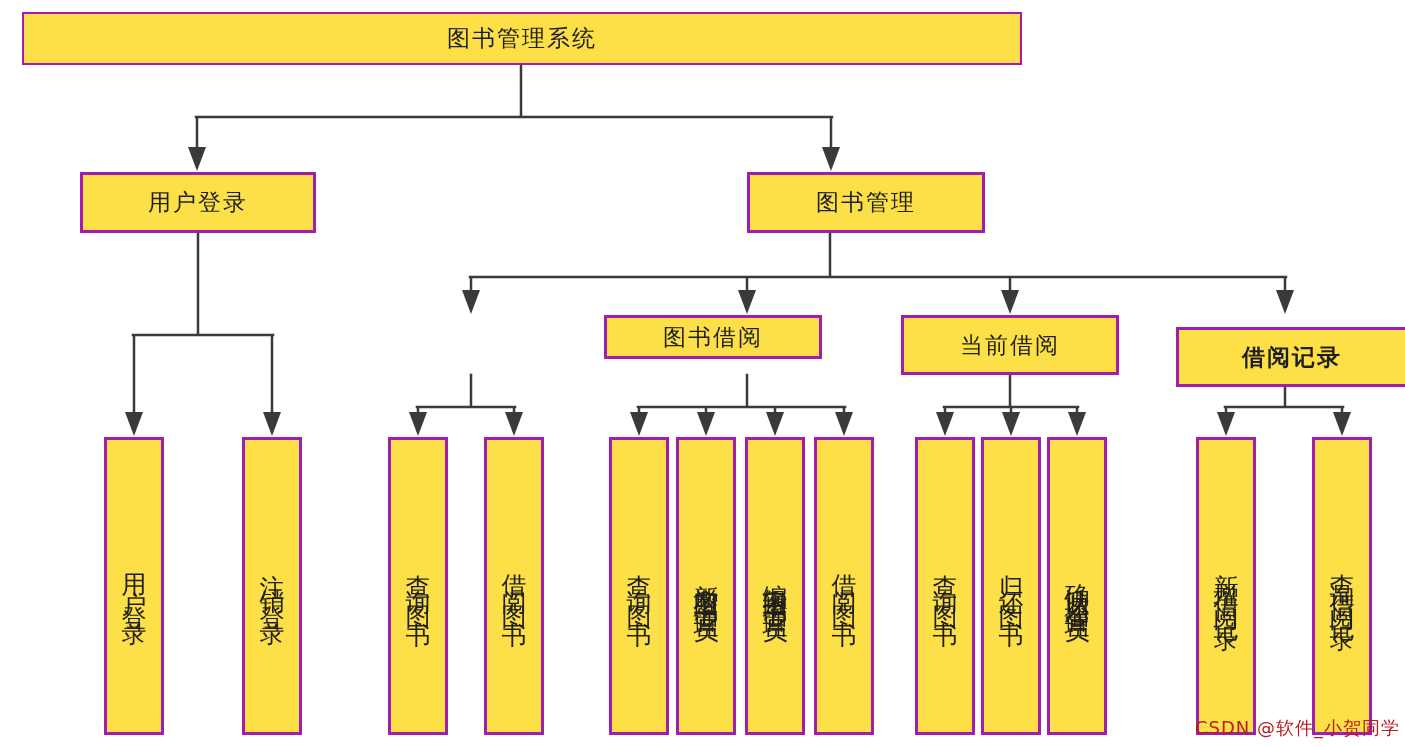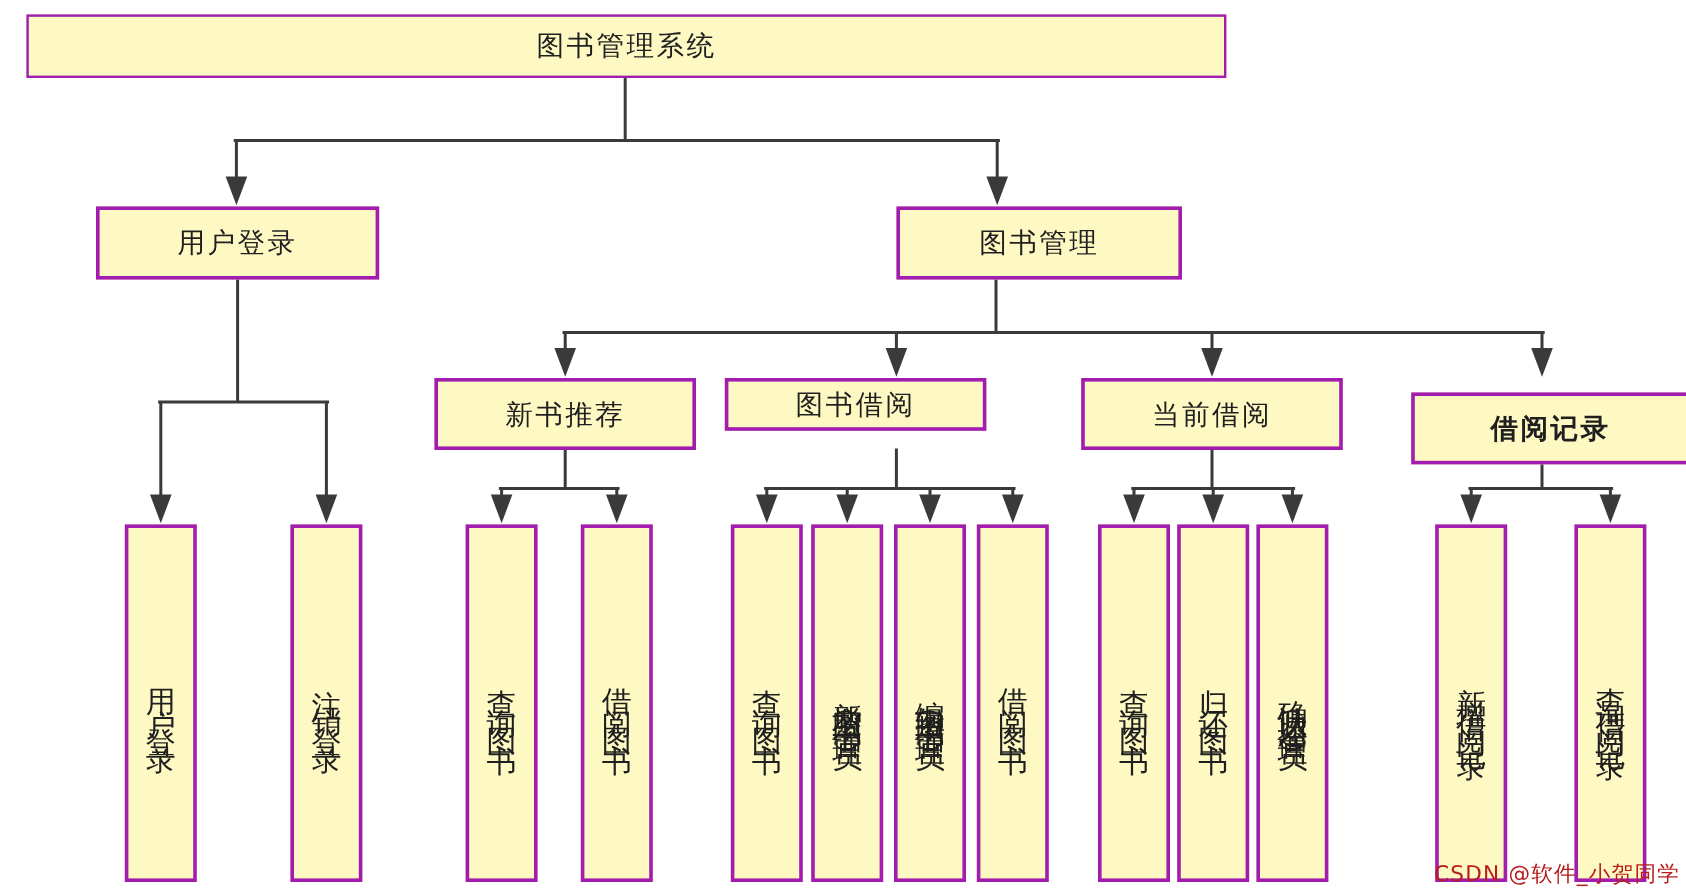--- a/index.html
+++ b/index.html
@@ -2,21 +2,21 @@
 <html><head>
 <meta charset="utf-8">
 <style>
   html,body { margin:0; padding:0; background:#ffffff; }
   .canvas {
     position:relative; width:1405px; height:747px; background:#ffffff;
     font-family:"DejaVu Sans","Liberation Sans",sans-serif; overflow:hidden;
   }
   svg.connectors { position:absolute; left:0; top:0; width:1405px; height:747px; pointer-events:none; }
   .box {
-    position:absolute; box-sizing:border-box; background:#fef9c3;
+    position:absolute; box-sizing:border-box; background:#fde047;
     border:3px solid #a21caf; display:flex; align-items:center; justify-content:center;
     color:#1f1f1f; text-align:center; white-space:nowrap;
   }
   .root { border-width:2px; font-size:23px; letter-spacing:2px; }
   .lvl { font-size:23px; letter-spacing:2px; }
   .leaf { top:437px; width:60px; height:298px; }
   .vtext {
     writing-mode:vertical-rl; text-orientation:mixed;
     font-size:25px; line-height:1; color:#1f1f1f;
   }
@@ -64,21 +64,20 @@
       <polygon points="1217,412 1235,412 1226,436"></polygon>
       <polygon points="1333,412 1351,412 1342,436"></polygon>
     </g>
   </svg>
 
   <div class="box root" style="left:22px; top:12px; width:1000px; height:53px;">图书管理系统</div>
 
   <div class="box lvl" style="left:80px; top:172px; width:236px; height:61px;">用户登录</div>
   <div class="box lvl" style="left:711px; top:172px; width:238px; height:61px;margin-left:36px;">图书管理</div>
 
-  <div class="box lvl" style="left:362px; top:315px; width:218px; height:60px;">新书推荐</div>
   <div class="box lvl" style="left:604px; top:315px; width:218px; height:44px;">图书借阅</div>
   <div class="box lvl" style="left:901px; top:315px; width:218px; height:60px;">当前借阅</div>
   <div class="box lvl" style="left:1176px; top:327px; width:232px; height:60px;font-weight:bold;">借阅记录</div>
 
   <div class="box leaf" style="left:104px;">
     <span class="vtext sp-l">用户登录</span>
   </div>
   <div class="box leaf" style="left:242px;">
     <span class="vtext sp-l">注销登录</span>
   </div>

